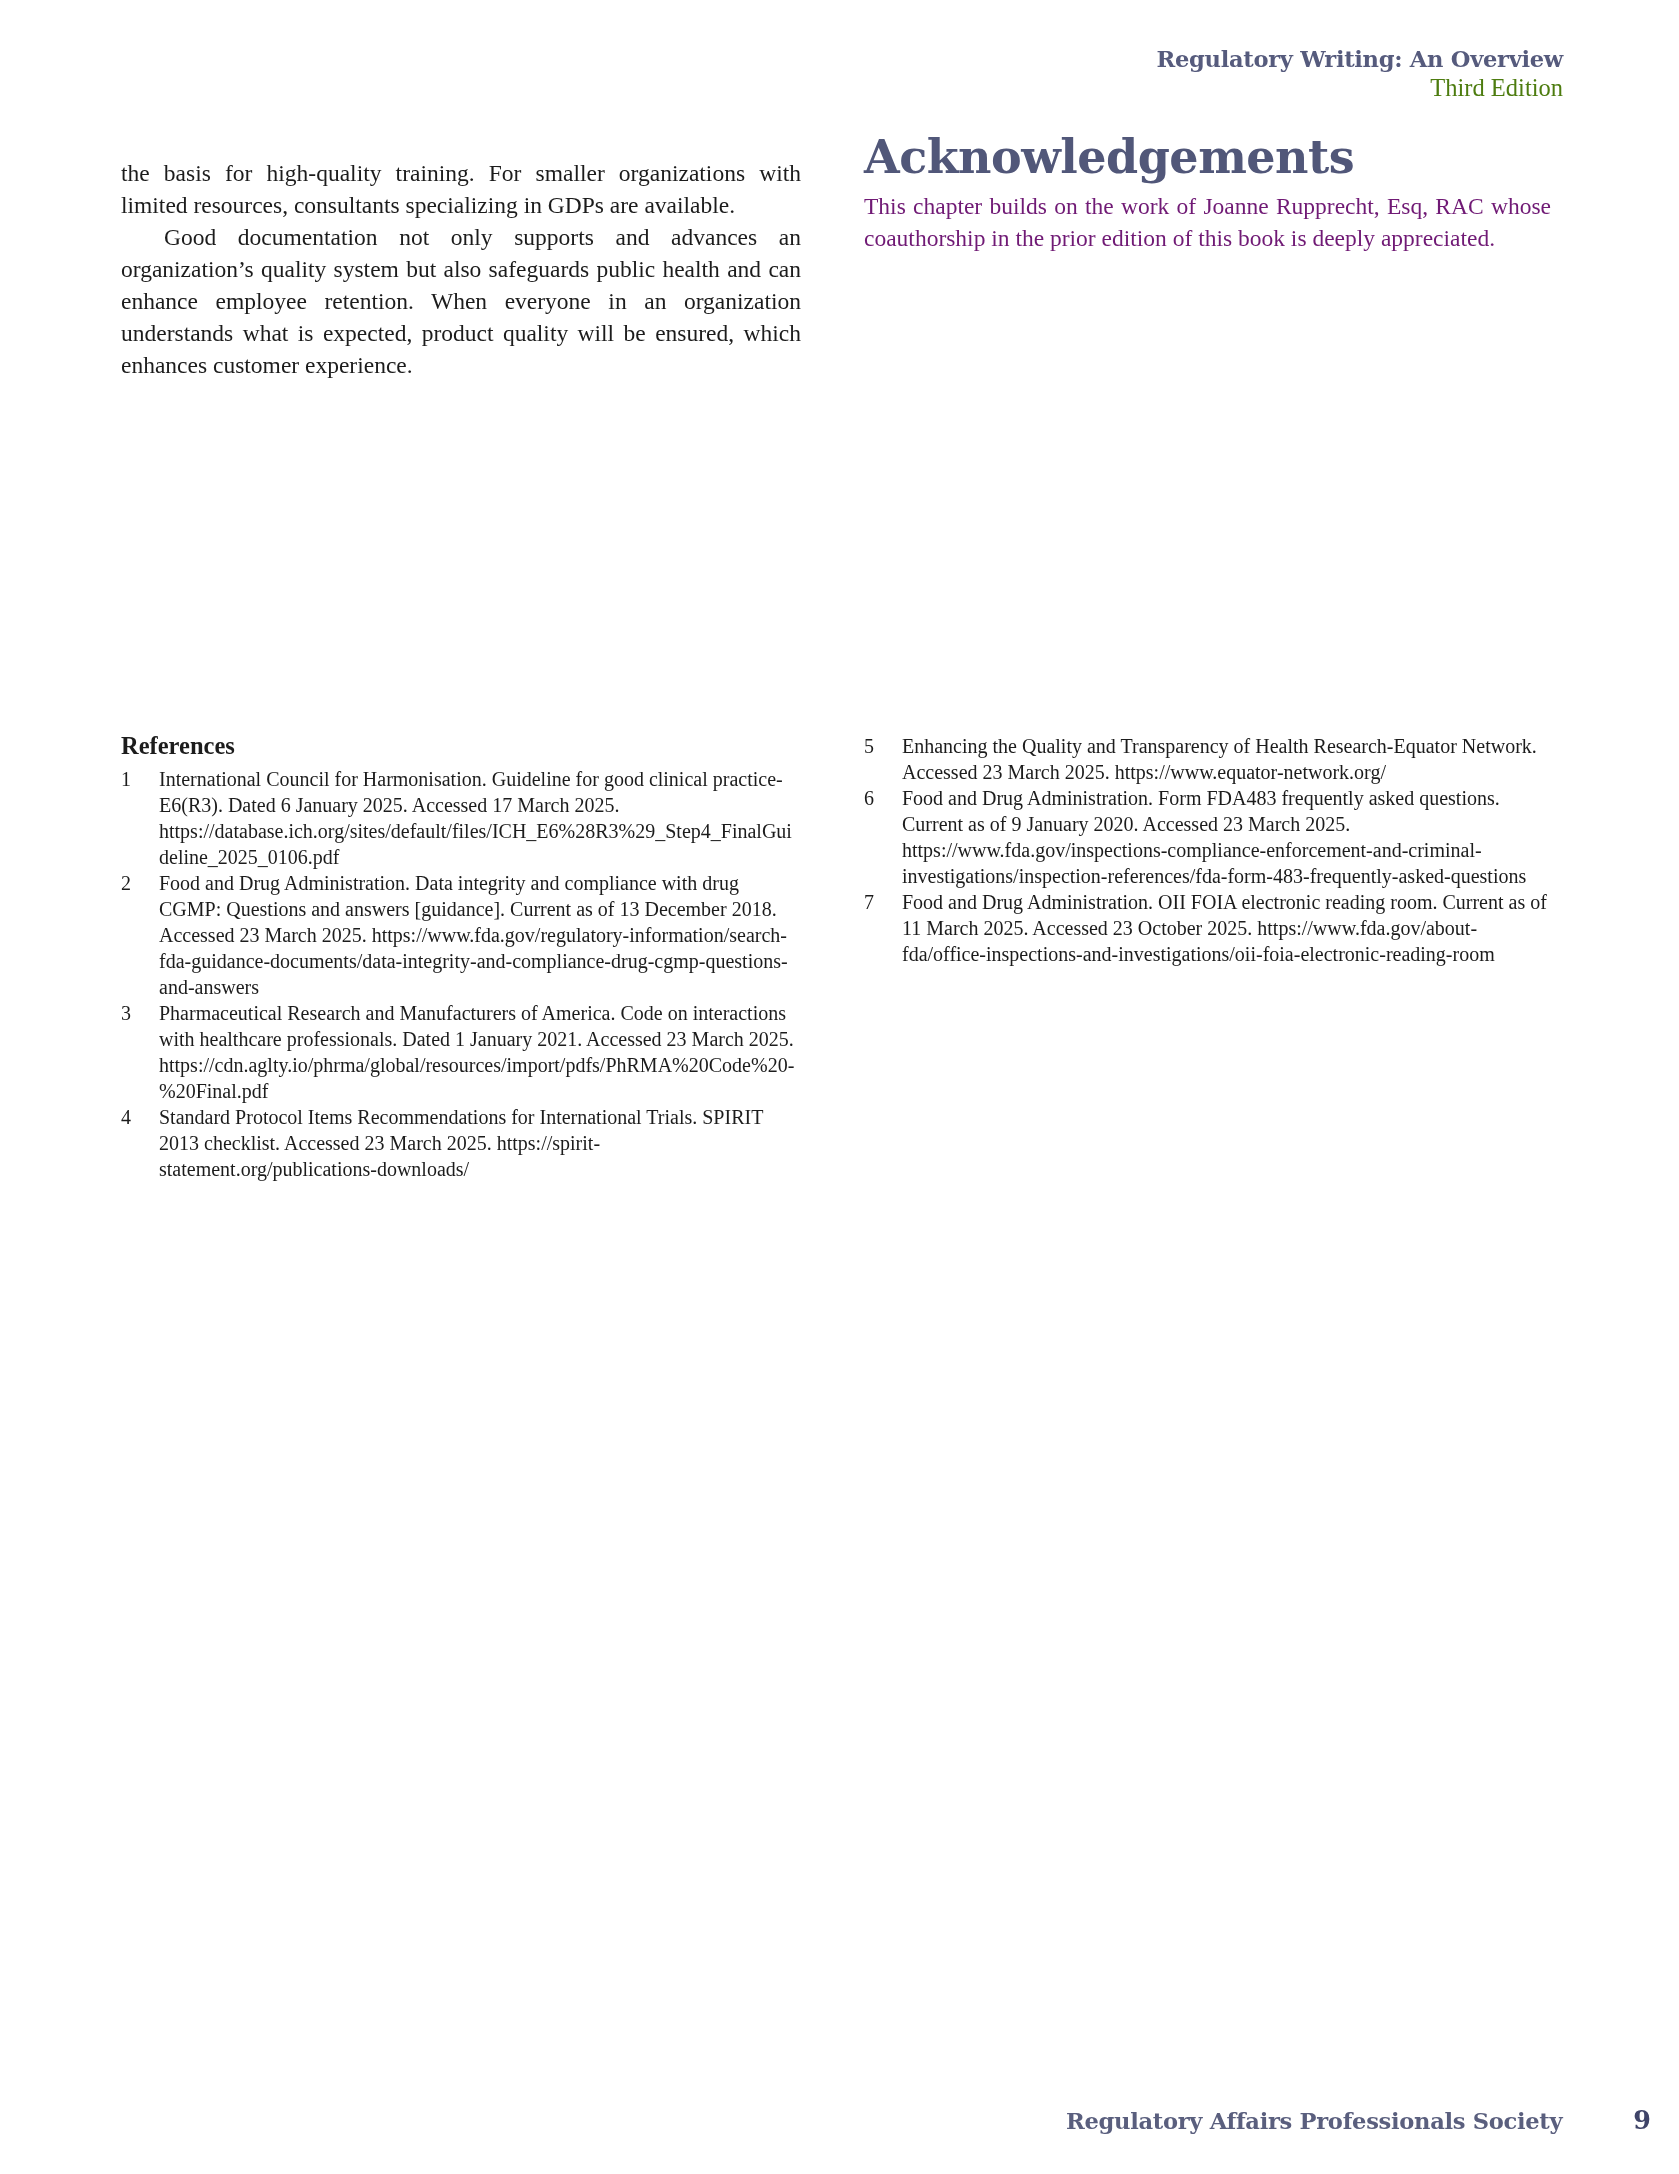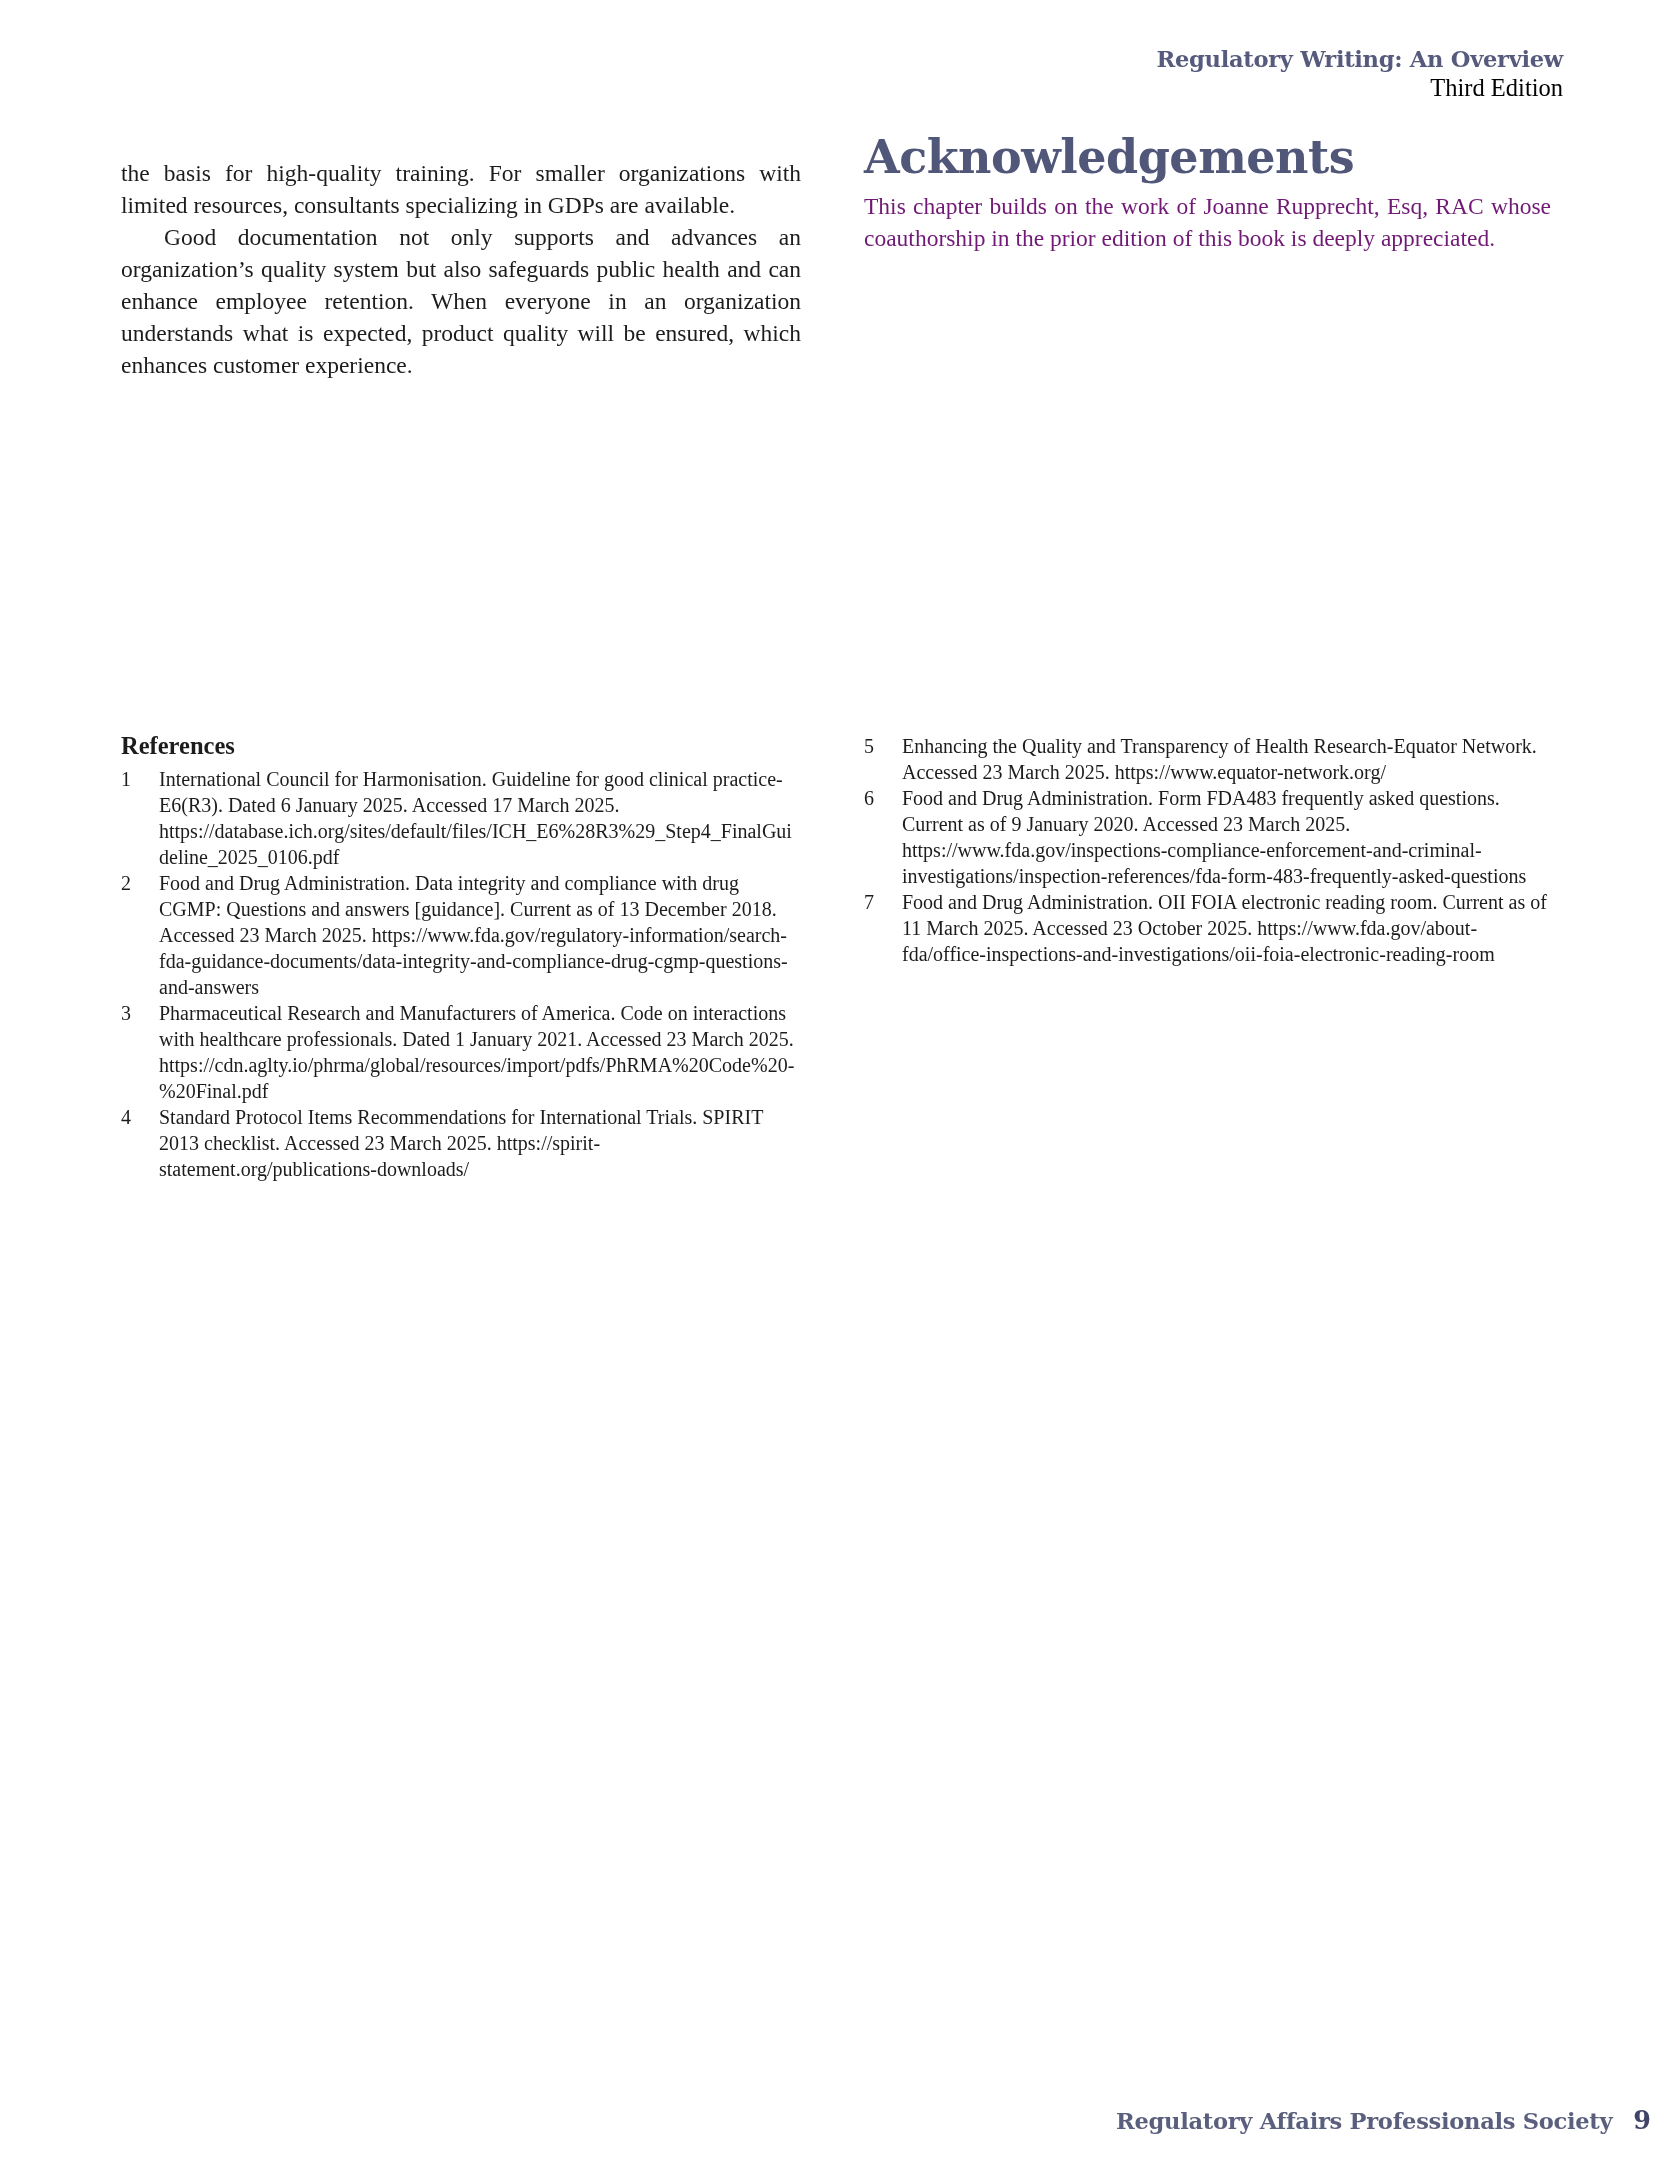--- a/index.html
+++ b/index.html
@@ -27,21 +27,21 @@
     font-family: "DejaVu Serif", serif;
     font-weight: 700;
     font-size: 22.6px;
     line-height: 28px;
     letter-spacing: -0.3px;
     color: #565b7d;
   }
   .rh-subtitle {
     font-size: 24.5px;
     line-height: 30px;
-    color: #000000;
+    color: #4d7c0f;
   }
   
   .intro-block {
     position: absolute;
     left: 121px;
     top: 141px;
     width: 680px;
     margin-top: 16px;
   }
   .body-para {
@@ -115,21 +115,21 @@
     flex: 1 1 auto;
     overflow-wrap: anywhere;
   }
   
   .running-footer {
     position: absolute;
     right: 29px;
     bottom: 39px;
     display: flex;
     align-items: baseline;
-    gap: 21px;
+    gap: 71px;
   }
   .footer-society {
     font-family: "DejaVu Serif", serif;
     font-weight: 700;
     font-size: 22.6px;
     letter-spacing: -0.3px;
     color: #5a5f7e;
   }
   .footer-pagenum {
     font-family: "DejaVu Serif", serif;

